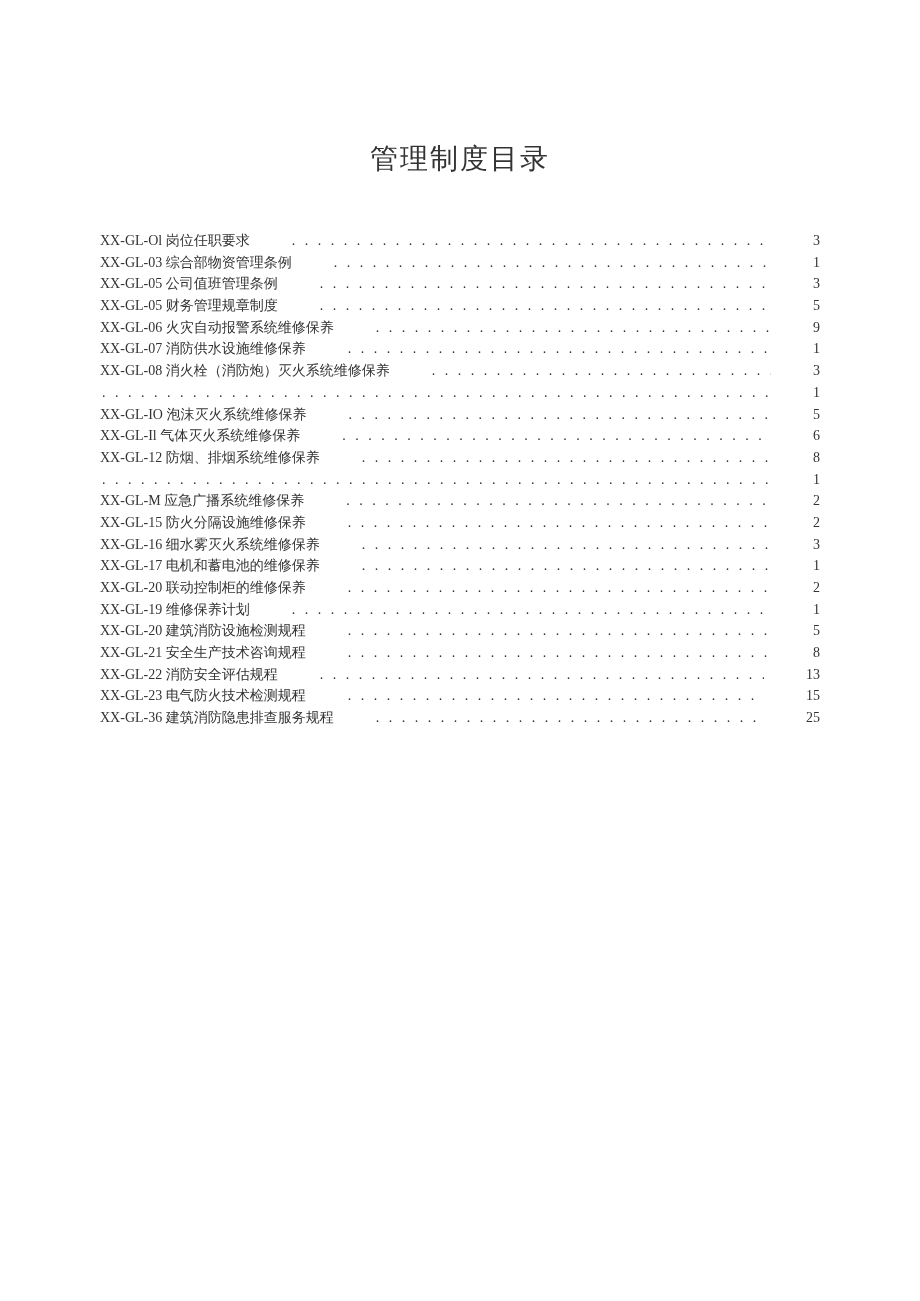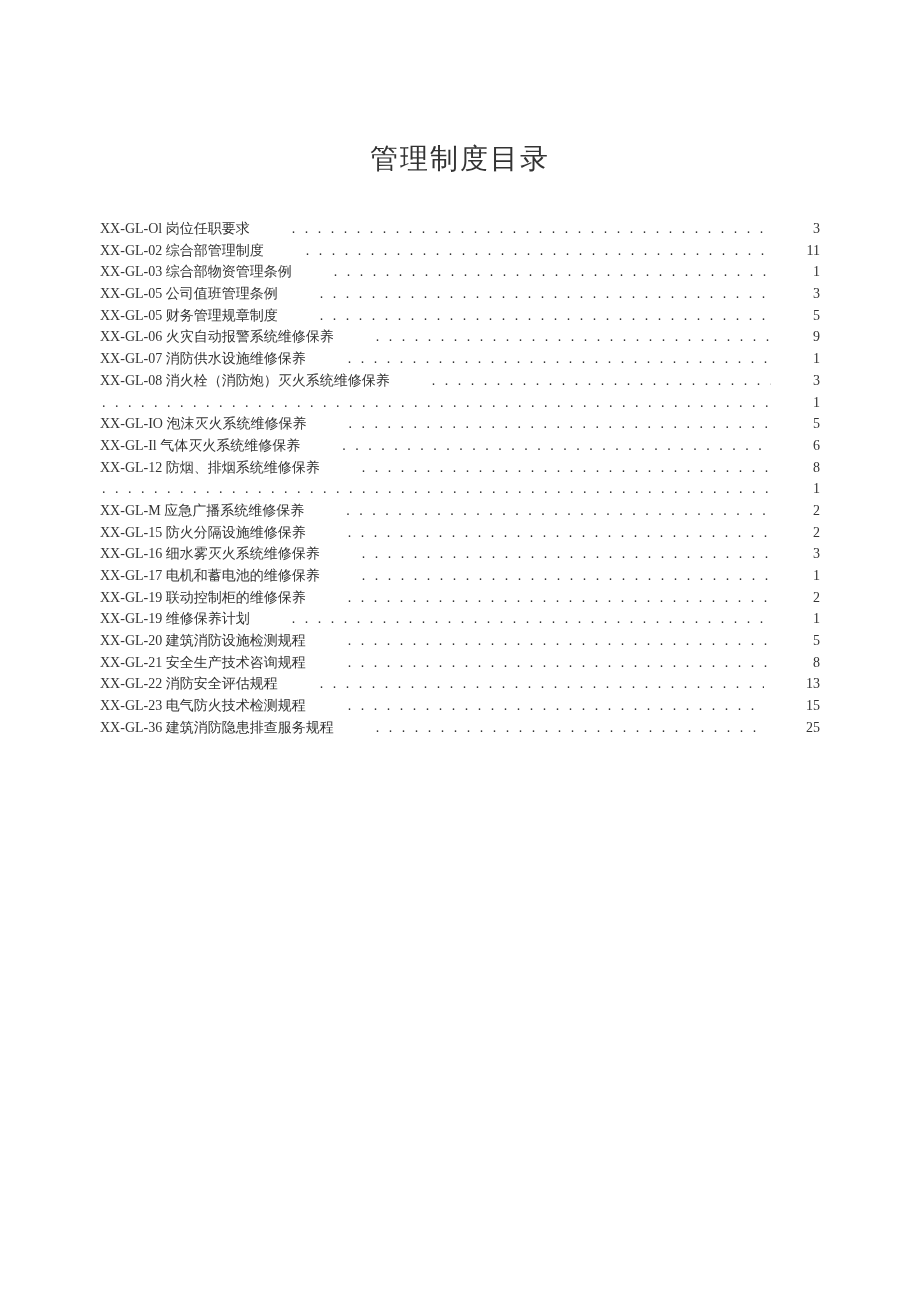--- a/index.html
+++ b/index.html
@@ -12,21 +12,21 @@
       font-family: "SimSun", "宋体", serif;
       width: 920px;
       height: 1301px;
       padding: 140px 100px 0 100px;
       color: #333333;
     }
     .title {
       text-align: center;
       font-size: 28px;
       font-weight: normal;
-      margin-bottom: 40px;
+      margin-bottom: 52px;
       color: #333333;
       letter-spacing: 2px;
     }
     .toc {
       font-size: 14px;
       line-height: 1.55;
     }
     .toc-row {
       display: flex;
       align-items: baseline;
@@ -55,25 +55,20 @@
 </head>
 <body>
 
 <h1 class="title">管理制度目录</h1>
 
 <div class="toc" id="toc-container">
     <div class="toc-row">
       <span class="toc-label">XX-GL-Ol 岗位任职要求</span>
       <span class="toc-dots"></span>
       <span class="toc-page">3</span>
-    </div>
-    <div class="toc-row">
-      <span class="toc-label">XX-GL-02 综合部管理制度</span>
-      <span class="toc-dots"></span>
-      <span class="toc-page">11</span>
     </div>
     <div class="toc-row">
       <span class="toc-label">XX-GL-03 综合部物资管理条例</span>
       <span class="toc-dots"></span>
       <span class="toc-page">1</span>
     </div>
     <div class="toc-row">
       <span class="toc-label">XX-GL-05 公司值班管理条例</span>
       <span class="toc-dots"></span>
       <span class="toc-page">3</span>
@@ -135,21 +130,21 @@
       <span class="toc-label">XX-GL-16 细水雾灭火系统维修保养</span>
       <span class="toc-dots"></span>
       <span class="toc-page">3</span>
     </div>
     <div class="toc-row">
       <span class="toc-label">XX-GL-17 电机和蓄电池的维修保养</span>
       <span class="toc-dots"></span>
       <span class="toc-page">1</span>
     </div>
     <div class="toc-row">
-      <span class="toc-label">XX-GL-19 联动控制柜的维修保养</span>
+      <span class="toc-label">XX-GL-20 联动控制柜的维修保养</span>
       <span class="toc-dots"></span>
       <span class="toc-page">2</span>
     </div>
     <div class="toc-row">
       <span class="toc-label">XX-GL-19 维修保养计划</span>
       <span class="toc-dots"></span>
       <span class="toc-page">1</span>
     </div>
     <div class="toc-row">
       <span class="toc-label">XX-GL-20 建筑消防设施检测规程</span>

